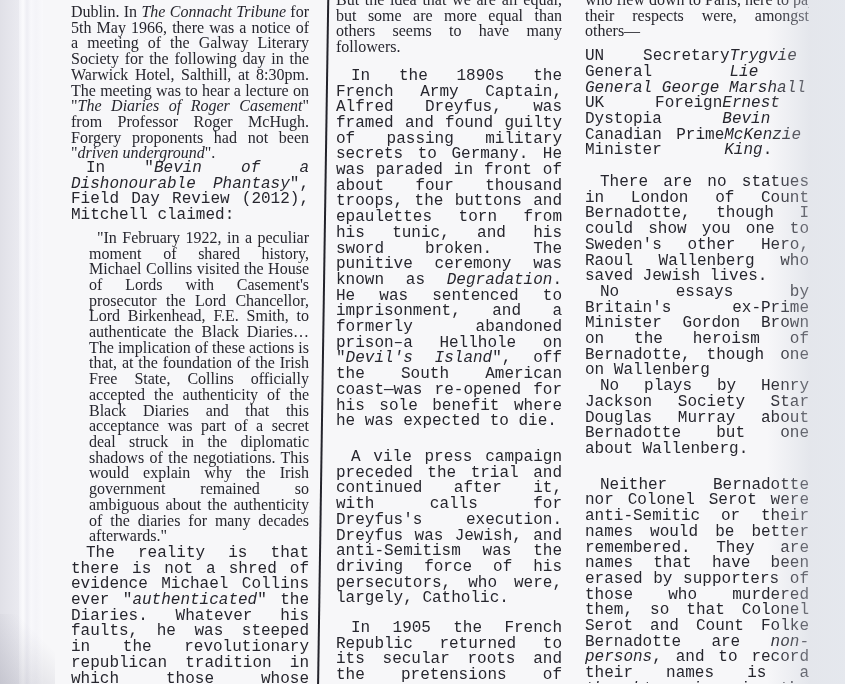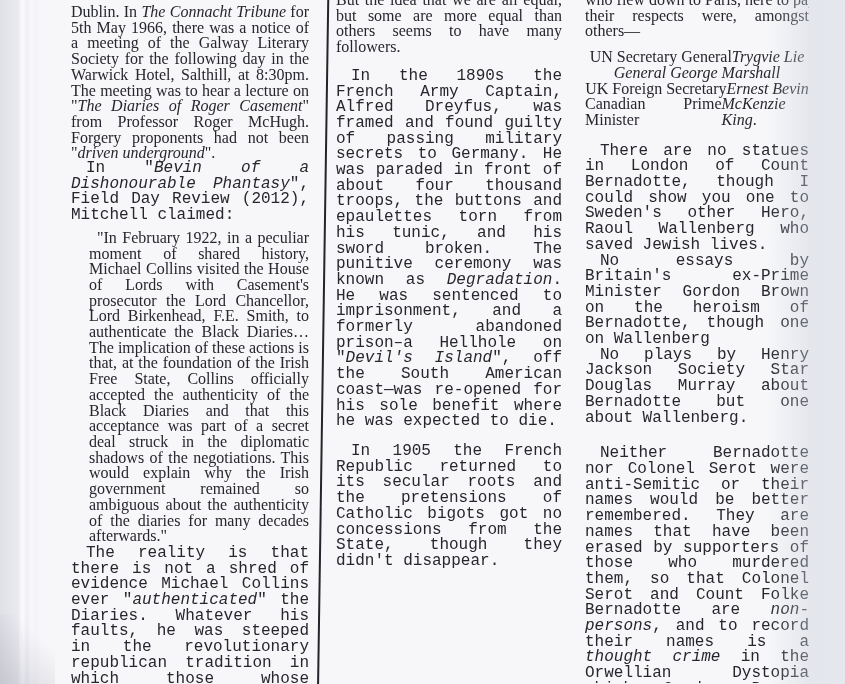--- a/index.html
+++ b/index.html
@@ -38,21 +38,21 @@
     background:#24242c;transform:rotate(0.85deg);transform-origin:bottom left;
   }
   p{margin:0;}
   .indent{text-indent:15px;font-family:Liberation Mono, monospace;}
   .gap{margin-top:14px;}
   .gap-lg{margin-top:20px;}
   .quote{margin-left:18px;text-indent:8px;margin-top:6px;}
   .after-quote{margin-top:2px;}
   .clipline{white-space:nowrap;overflow:hidden;}
   .dig-list{margin-top:10px;margin-bottom:16px;}
-  .dig-row{display:flex;justify-content:center;}
+  .dig-row{display:flex;justify-content:flex-start;font-family:Liberation Mono, monospace;}
   i{font-style:italic;}
 </style>
 </head>
 <body>
 
 <div class="scan-strip"></div>
 <div class="paper-crease"></div>
 <div class="corner-shade"></div>
 
 <div class="col col-left">
@@ -61,38 +61,39 @@
   <p class="quote">"In February 1922, in a peculiar moment of shared history, Michael Collins visited the House of Lords with Casement's prosecutor the Lord Chancellor, Lord Birkenhead, F.E. Smith, to authenticate the Black Diaries… The implication of these actions is that, at the foundation of the Irish Free State, Collins officially accepted the authenticity of the Black Diaries and that this acceptance was part of a secret deal struck in the diplomatic shadows of the negotiations. This would explain why the Irish government remained so ambiguous about the authenticity of the diaries for many decades afterwards."</p>
   <p class="indent after-quote">The reality is that there is not a shred of evidence Michael Collins ever "<i>authenticated</i>" the Diaries. Whatever his faults, he was steeped in the revolutionary republican tradition in which those whose activism had brought them to an appointment with the hangman were honoured. To collude with the British in the calumny of an executed republican martyr, for somebody such as Collins, would be about as dishonourable as it was possible to be.</p>
 
 </div>
 
 <div class="divider"></div>
 
 <div class="col col-mid">
   <p>But the idea that we are all equal, but some are more equal than others seems to have many followers.</p>
   <p class="indent gap">In the 1890s the French Army Captain, Alfred Dreyfus, was framed and found guilty of passing military secrets to Germany. He was paraded in front of about four thousand troops, the buttons and epaulettes torn from his tunic, and his sword broken. The punitive ceremony was known as <i>Degradation</i>. He was sentenced to imprisonment, and a formerly abandoned prison–a Hellhole on "<i>Devil's Island</i>", off the South American coast—was re-opened for his sole benefit where he was expected to die.</p>
+  <p class="indent gap-lg">A vile press campaign preceded the trial and continued after it, with calls for Dreyfus's execution. Dreyfus was Jewish, and anti-Semitism was the driving force of his persecutors, who were, largely, Catholic.</p>
   <p class="indent gap">In 1905 the French Republic returned to its secular roots and the pretensions of Catholic bigots got no concessions from the State, though they didn't disappear.</p>
 
 </div>
 
 <div class="col col-right">
   <div class="clipline">who flew down to Paris, here to pay</div>
   <p>their respects were, amongst others—</p>
 
   <div class="dig-list">
     <div class="dig-row">
       <span>UN Secretary General</span>
       <span><i>Trygvie Lie</i><span></span></span>
     </div>
     <div class="dig-row">
       <span><i>General George Marshall</i><span></span></span>
     </div>
     <div class="dig-row">
-      <span>UK Foreign Secretary</span>
+      <span>UK Foreign Dystopia</span>
       <span><i>Ernest Bevin</i><span></span></span>
     </div>
     <div class="dig-row">
       <span>Canadian Prime Minister</span>
       <span><i>McKenzie King</i><span>.</span></span>
     </div>
   </div>
 
   <p class="indent">There are no statues in London of Count Bernadotte, though I could show you one to Sweden's other Hero, Raoul Wallenberg who saved Jewish lives.</p>
   <p class="indent">No essays by Britain's ex-Prime Minister Gordon Brown on the heroism of Bernadotte, though one on Wallenberg</p>

